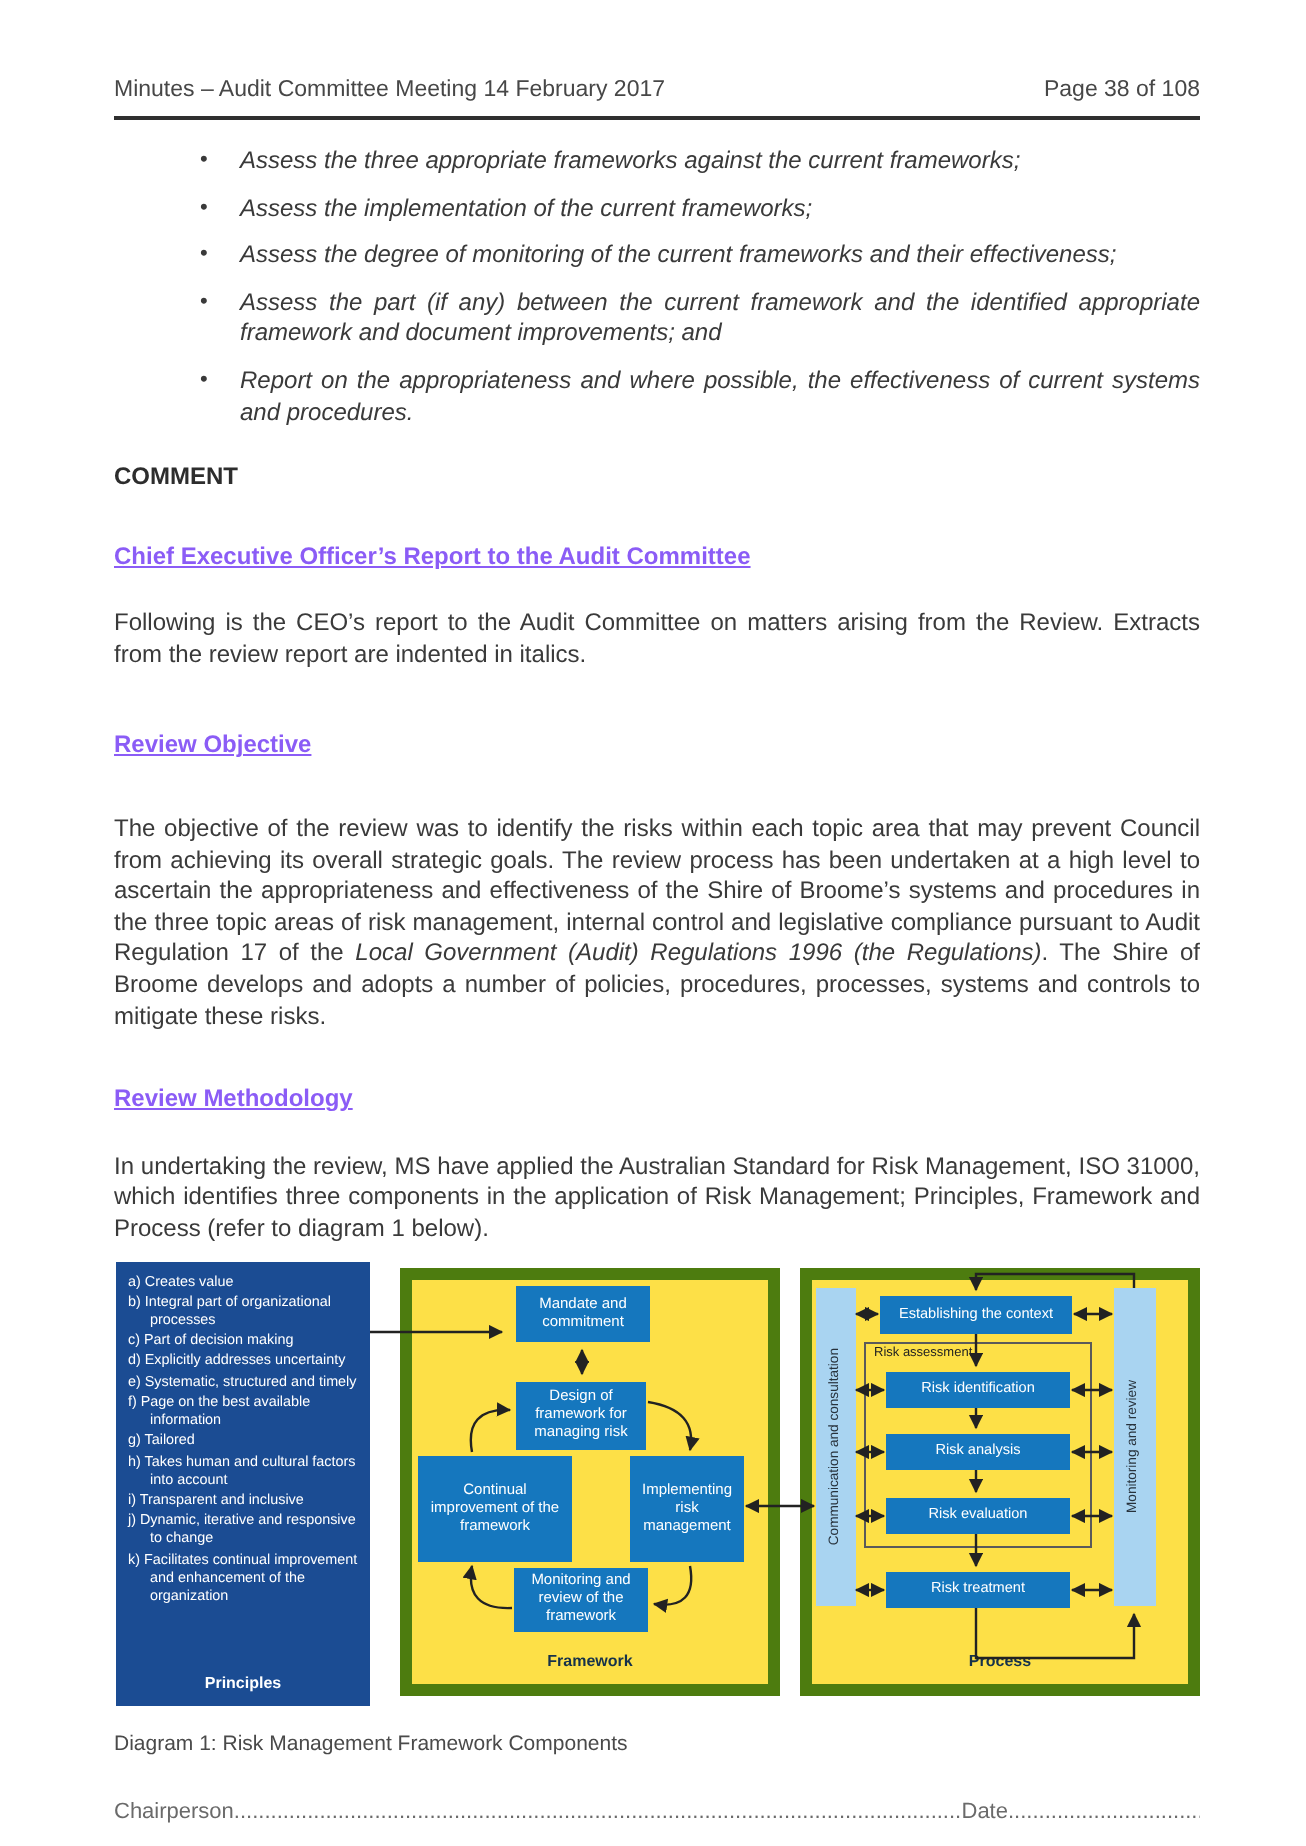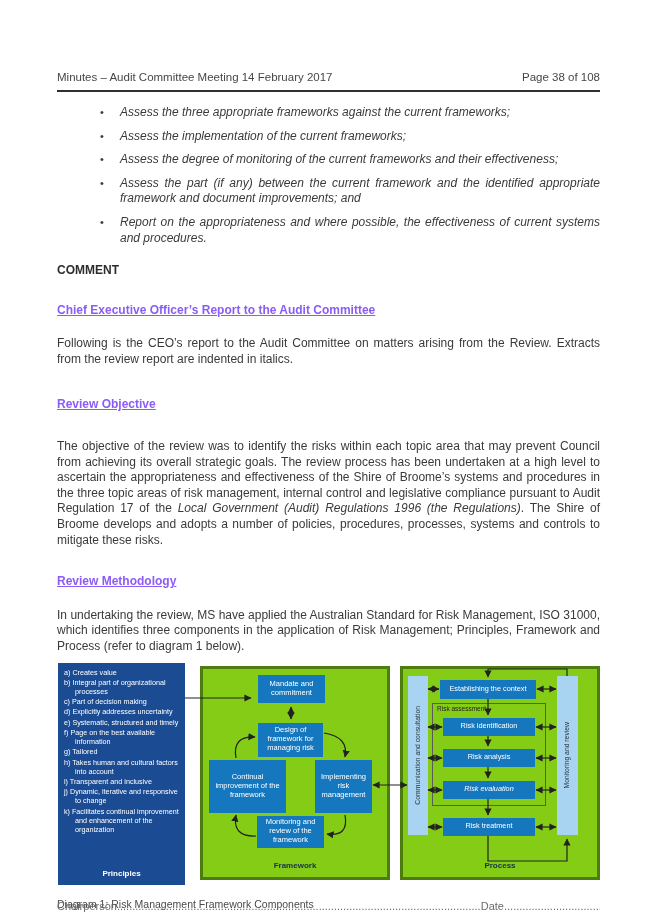--- a/index.html
+++ b/index.html
@@ -5,38 +5,38 @@
   html,body { margin:0; padding:0; background:#ffffff; }
   .page {
     position:relative; width:653px; height:923px; overflow:hidden;
     background:#fff; font-family:"Liberation Sans", sans-serif;
     color:#3a3a3a; font-size:12px; line-height:1.3;
   }
   .content { padding:0 53px 0 57px; }
 
   .hdr { display:flex; justify-content:space-between; align-items:flex-end;
          padding-top:38px; padding-bottom:5px; border-bottom:2px solid #2f2f2f;
-         font-size:11.5px; color:#474747;margin-top:32px; }
+         font-size:11.5px; color:#474747; }
 
   .bullets { margin-top:13px; }
   .bullet-row { display:flex; margin-bottom:8px; }
   .bullet-row .dot { width:20px; margin-left:43px; flex:0 0 auto; font-size:11px; }
   .bullet-row .btxt { flex:1; font-style:italic; text-align:justify; }
 
   .h-bold { font-weight:bold; color:#2d2d2d; margin-top:17px; }
   .h-underline { font-weight:bold; color:#8b5cf6; text-decoration:underline; }
   .mt24 { margin-top:24px; } .mt26 { margin-top:26px; } .mt30 { margin-top:30px; }
   .para { text-align:justify; margin-top:18px; }
   .para.mt26 { margin-top:26px; }
   .italic { font-style:italic; }
 
   
   .diagram { position:relative; width:543px; height:225px; margin-top:8px; }
   .panel { position:absolute; box-sizing:border-box; }
-  .panel.outlined { border:3px solid #4d7c0f; background:#84cc16; }
+  .panel.outlined { border:6px solid #4d7c0f; background:#fde047; }
   .principles-panel { left:1px; top:0; width:127px; height:222px;
       background:var(--panel-dark,#1B4C93); color:#fff; font-size:7.2px;
       line-height:1.28; padding:5px 4px 0 6px; box-sizing:border-box; }
   .p-item { padding-left:11px; text-indent:-11px; margin-bottom:1px; }
   .panel-label { position:absolute; bottom:5px; left:0; width:100%;
       text-align:center; font-weight:bold; font-size:8px; color:#16324a; }
   .principles-panel .panel-label { color:#fff; }
 
   .bluebox { position:absolute; box-sizing:border-box;
       background:var(--box-blue,#1577BE); color:#fff;
@@ -144,21 +144,21 @@
       </div>
       <div class="vbar" style="left:500px; top:13px; width:21px; height:159px;">
         <span>Monitoring and review</span>
       </div>
       <div class="assess-outline" style="left:375px; top:40px; width:114px; height:103px;">
         <div class="assess-label">Risk assessment</div>
       </div>
       <div class="bluebox process-box" style="left:383px; top:17px;  width:96px; height:19px;">Establishing the context</div>
       <div class="bluebox process-box" style="left:386px; top:55px;  width:92px; height:18px;">Risk identification</div>
       <div class="bluebox process-box" style="left:386px; top:86px;  width:92px; height:18px;text-align:right;">Risk analysis</div>
-      <div class="bluebox process-box" style="left:386px; top:118px; width:92px; height:18px;font-style:italic;">Risk evaluation</div>
+      <div class="bluebox process-box" style="left:386px; top:118px; width:92px; height:18px;">Risk evaluation</div>
       <div class="bluebox process-box" style="left:386px; top:155px; width:92px; height:18px;">Risk treatment</div>
 
       <svg class="arrows" width="543" height="225" viewBox="0 0 543 225">
         <defs>
           <marker id="ah" markerWidth="7" markerHeight="7" refX="5.5" refY="3" orient="auto-start-reverse">
             <path d="M0,0 L6,3 L0,6 Z" fill="#222"></path>
           </marker>
         </defs>
         <g stroke="#222" stroke-width="1.2" fill="none">
 

